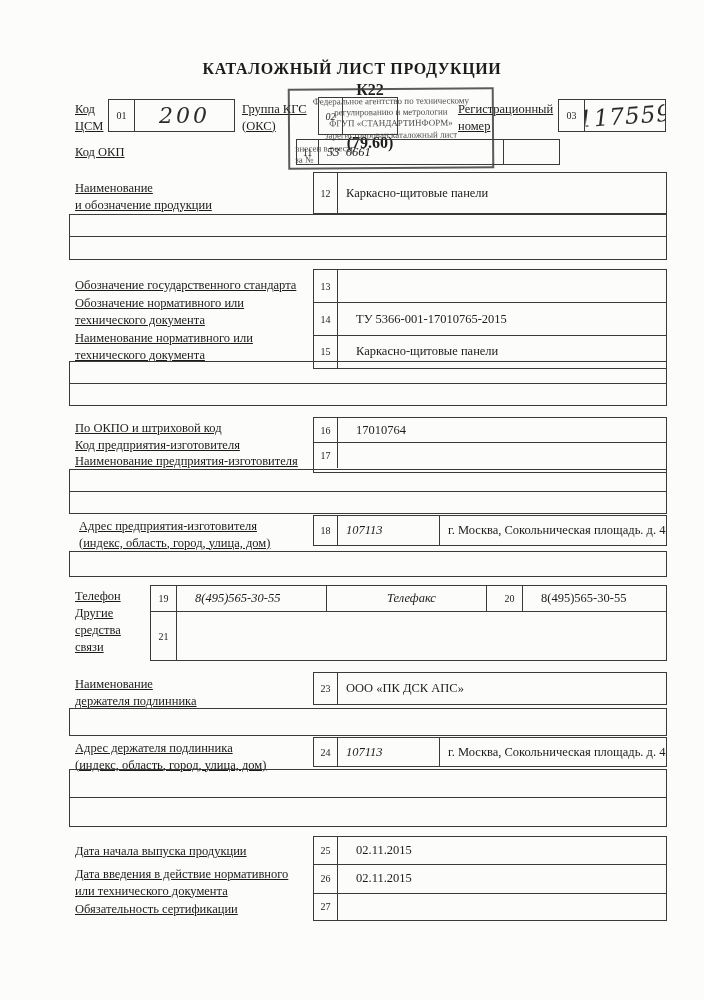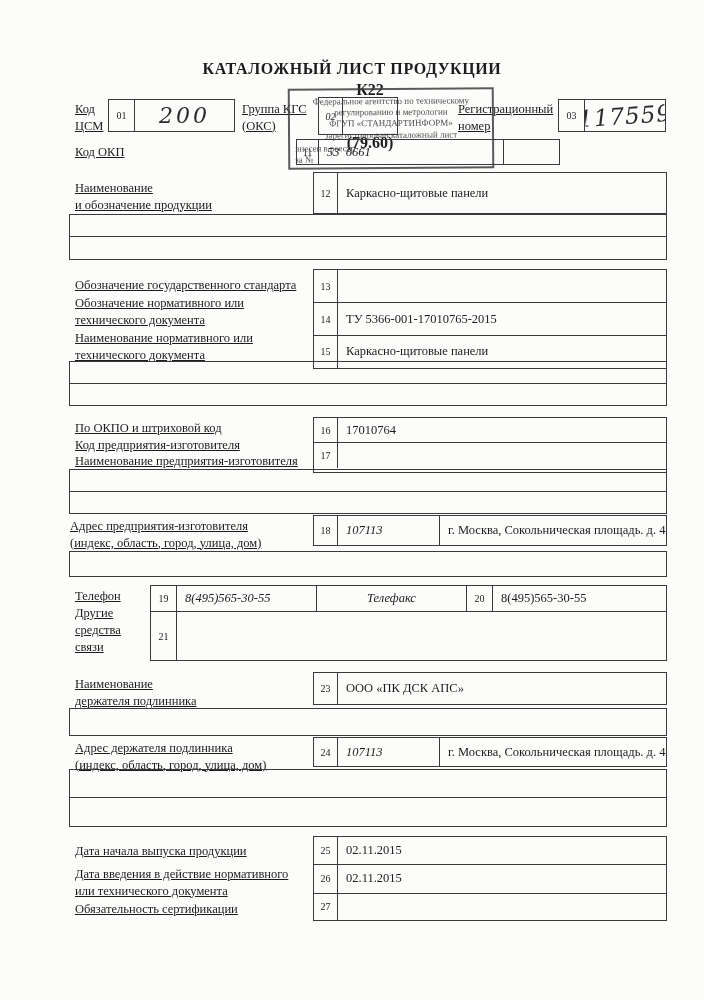--- a/index.html
+++ b/index.html
@@ -13,21 +13,21 @@
     left:0;top:60px;width:704px;text-align:center;
     font-size:16px;font-weight:bold;letter-spacing:.6px;
   }
   .lbl{font-size:12.5px;line-height:16.5px;text-decoration:underline;}
   .box{
     position:absolute;border:1.4px solid #3a3a3a;
     box-sizing:border-box;background:transparent;
     display:flex;
   }
   .col{flex-direction:column;}
-  .row{display:flex;box-sizing:border-box;}
+  .row{display:flex;box-sizing:border-box;gap:10px;}
   .row + .row{border-top:1.4px solid #3a3a3a;}
   .numcell{
     box-sizing:border-box;border-right:1.4px solid #3a3a3a;
     display:flex;align-items:center;justify-content:center;
     font-size:10px;flex:0 0 auto;
   }
   .valcell{
     box-sizing:border-box;display:flex;align-items:center;
     padding-left:8px;font-size:12.5px;flex:1 1 auto;white-space:pre;
     overflow:hidden;
@@ -144,21 +144,21 @@
     </div>
     <div class="row" style="height:26px">
       <div class="numcell" style="width:24px">17</div>
       <div class="valcell"></div>
     </div>
   </div>
   <div class="box" style="left:69px;top:469px;width:598px;height:45px">
     <div class="divline" style="top:21px"></div>
   </div>
 
-  <div class="abs lbl" style="left:70px;top:518px;width:240px">
+  <div class="abs lbl" style="left:79px;top:518px;width:240px">
     <div>Адрес предприятия-изготовителя</div>
     <div>(индекс, область, город, улица, дом)</div>
   </div>
   <div class="box" style="left:313px;top:515px;width:354px;height:31px">
     <div class="numcell" style="width:24px">18</div>
     <div class="valcell vr" style="flex:0 0 102px">107113</div>
     <div class="valcell">г. Москва, Сокольническая площадь. д. 4А</div>
   </div>
   <div class="box" style="left:69px;top:551px;width:598px;height:26px"></div>
 

